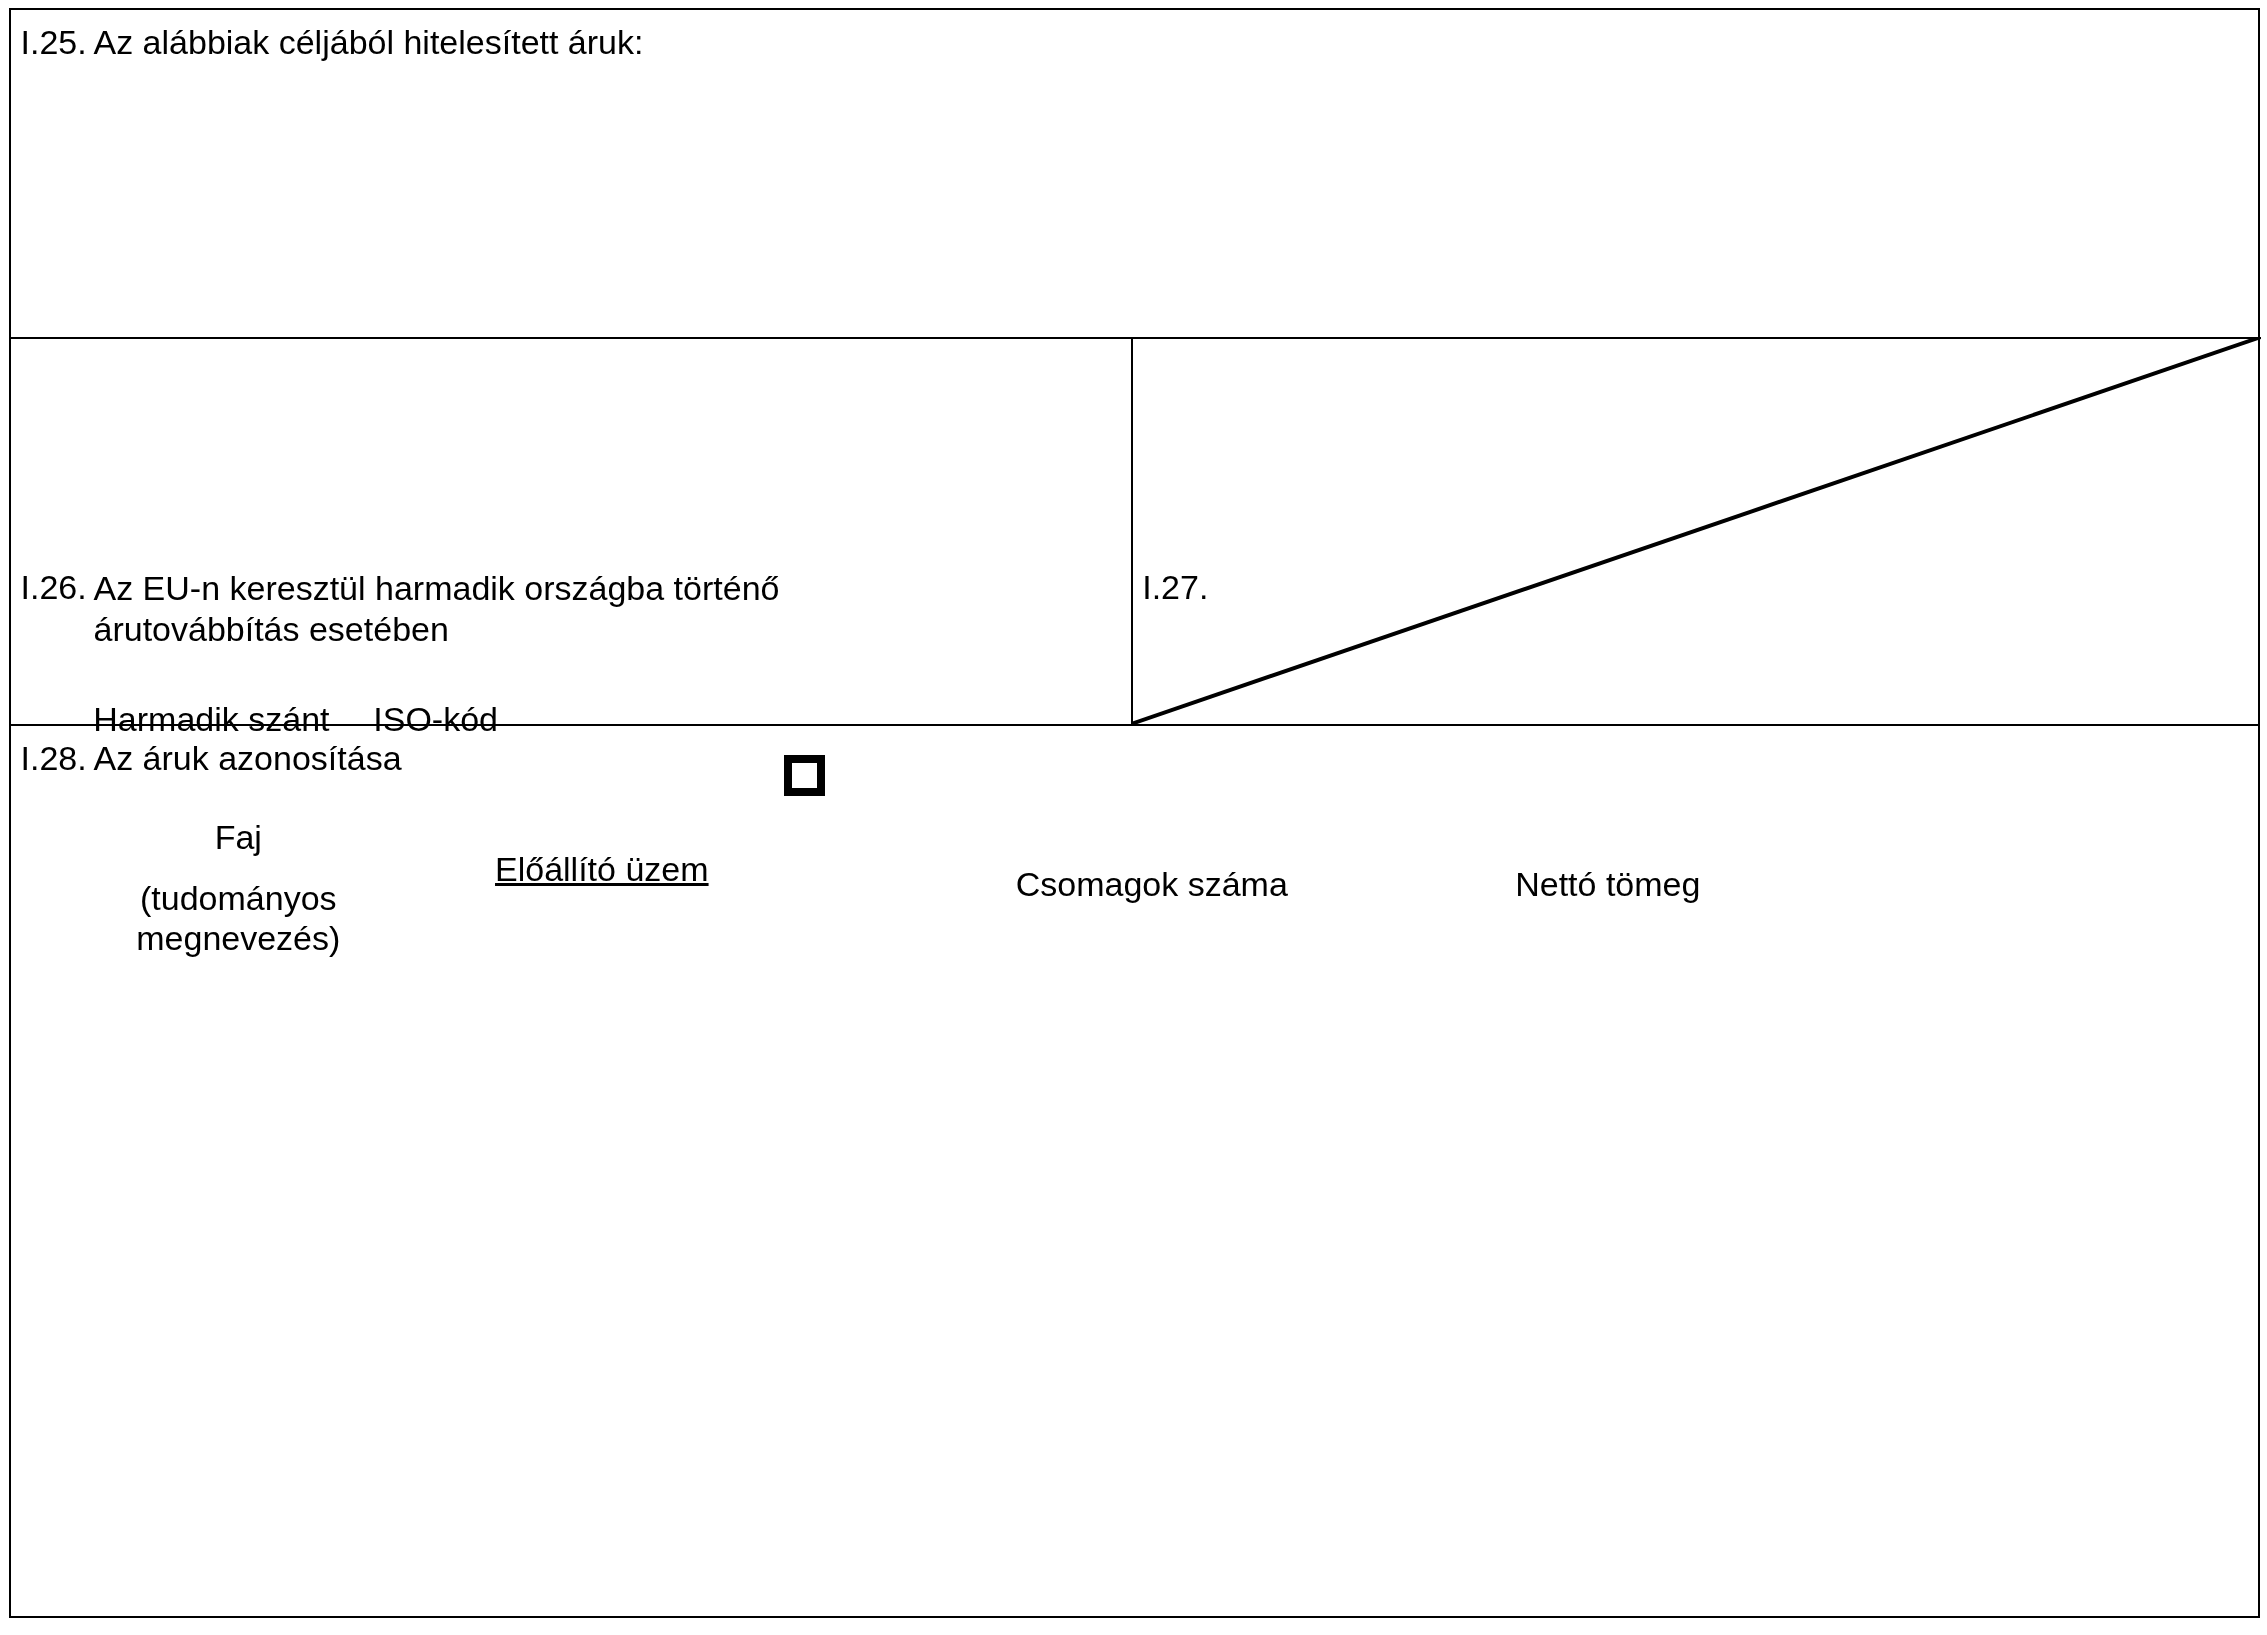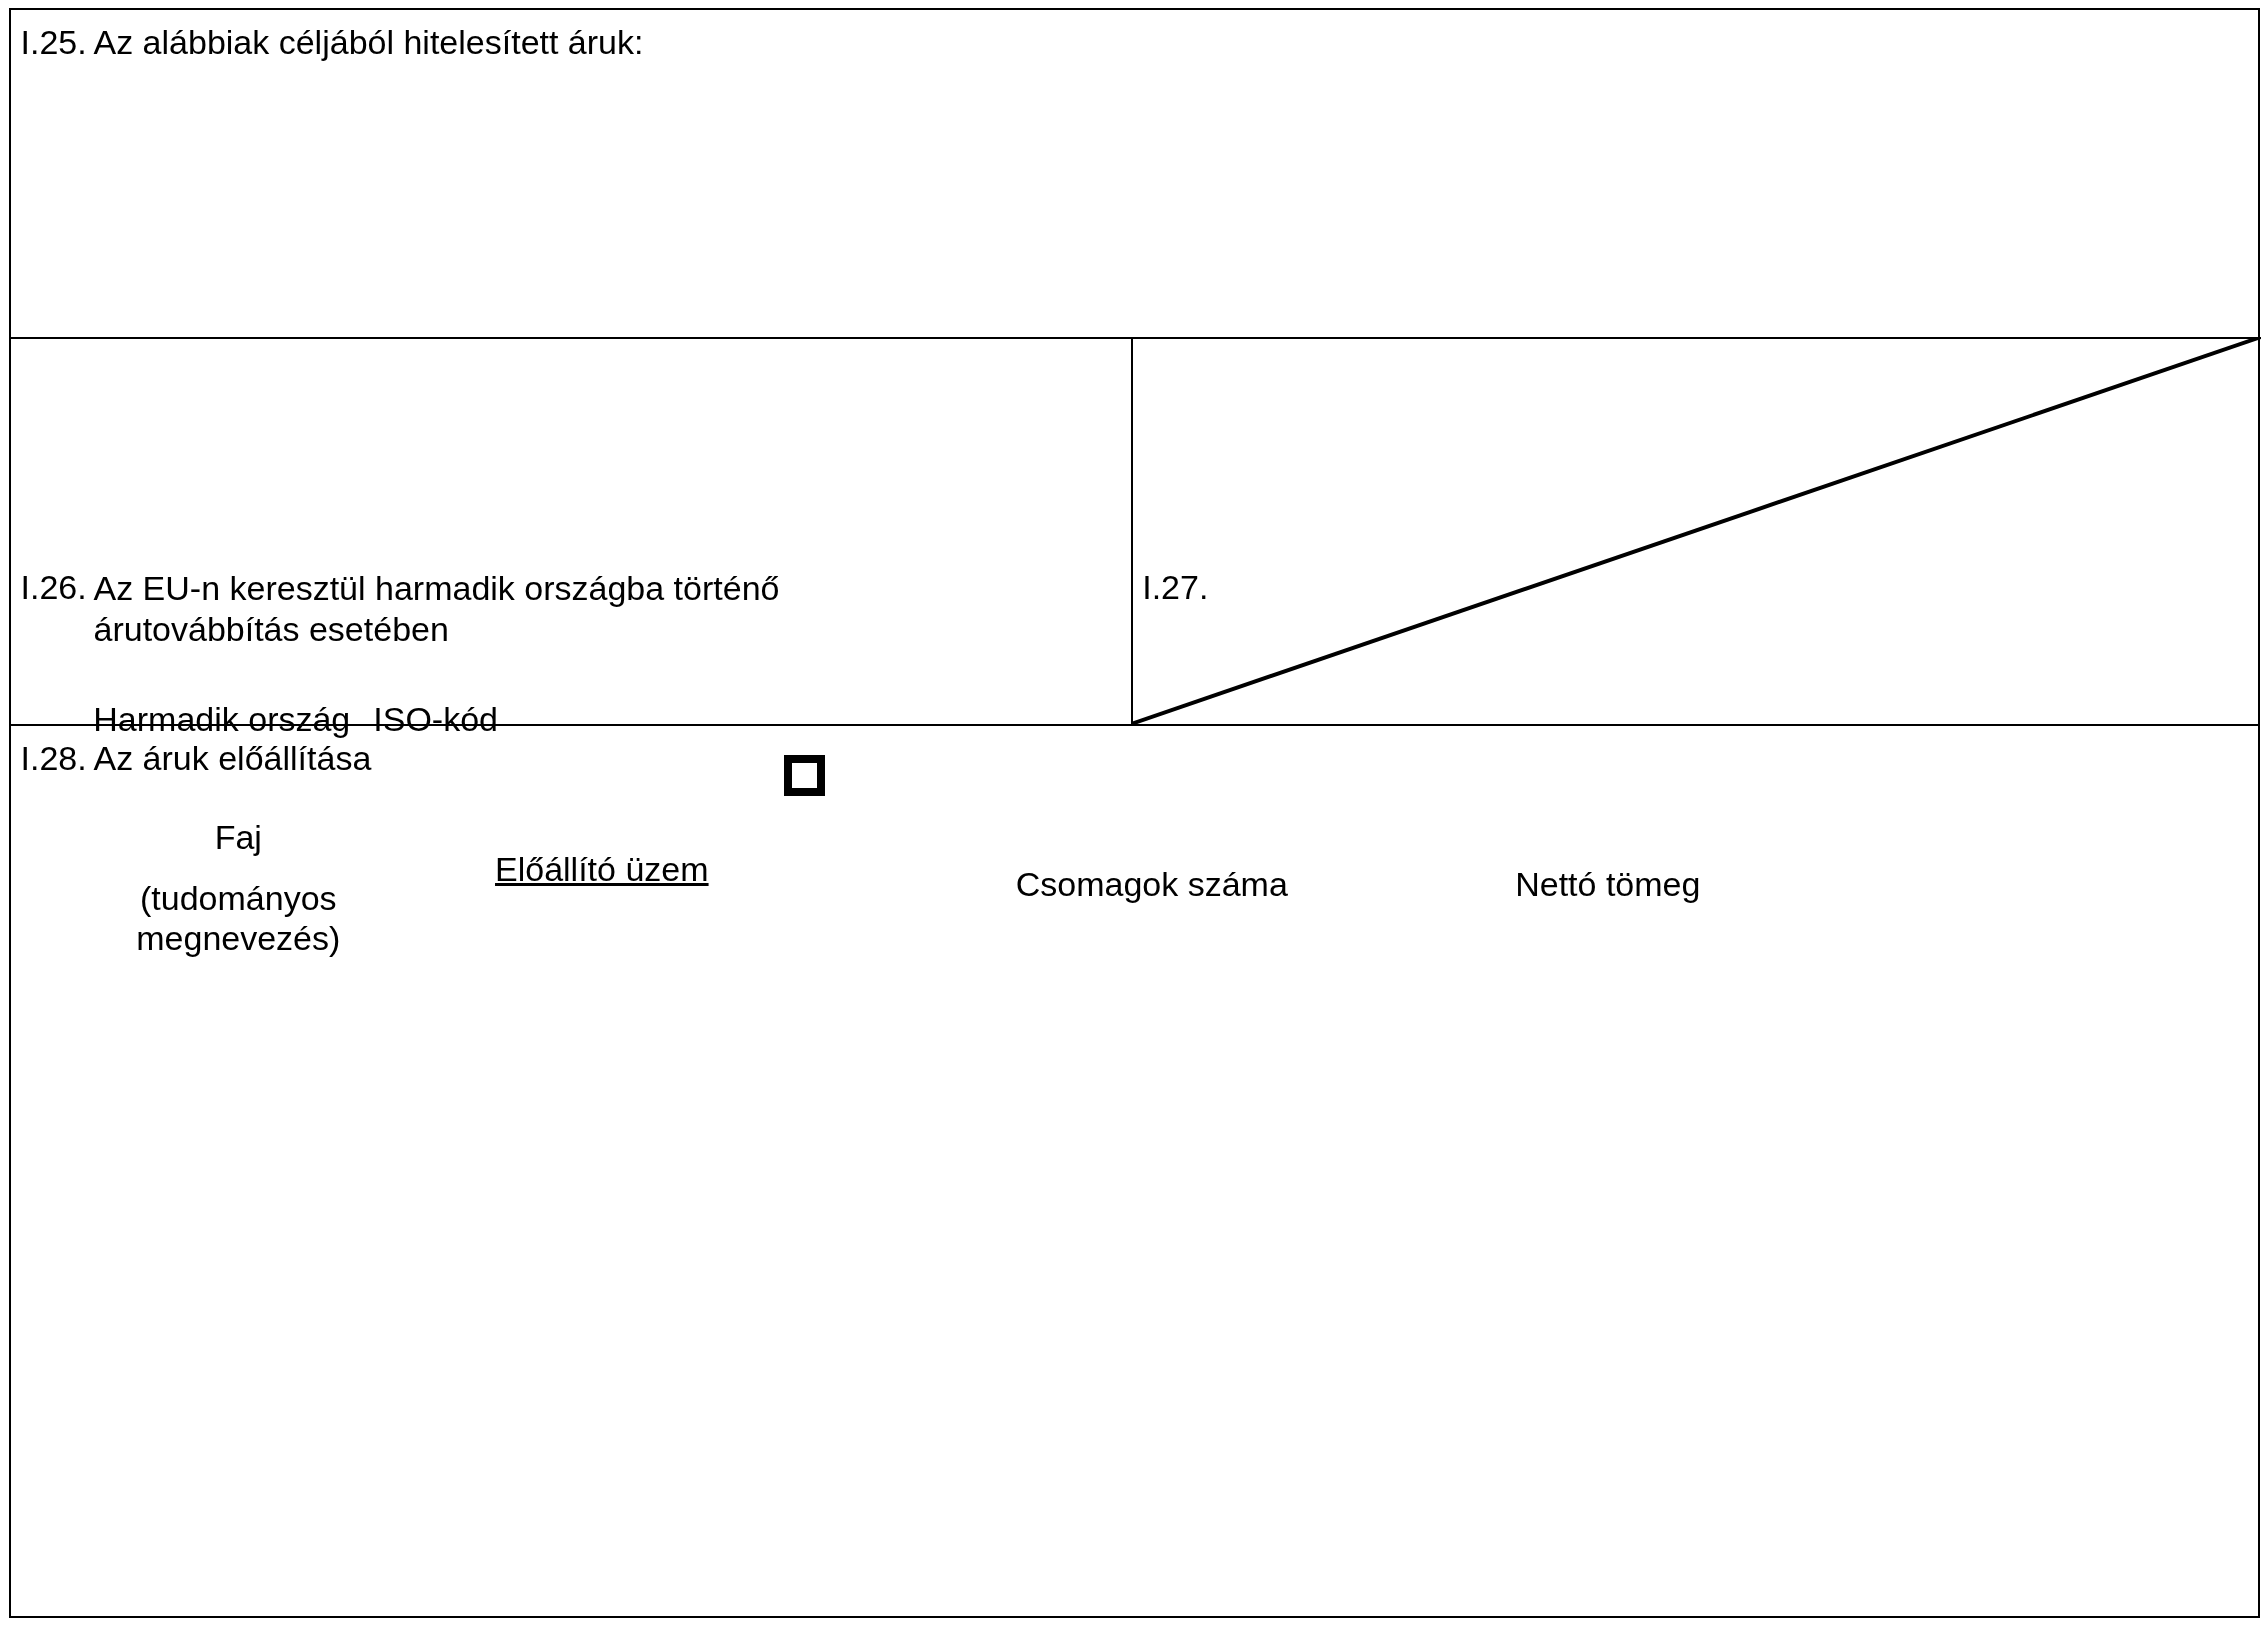--- a/index.html
+++ b/index.html
@@ -179,41 +179,41 @@
         <span>Az EU-n keresztül harmadik országba történő</span><br>
         <span>árutovábbítás esetében</span>
       </span>
     </div>
 
     <div class="i26-check-wrap">
       <span class="checkbox"></span>
     </div>
 
     <div class="row i26-country">
-      <span class="txt lbl-country">Harmadik ország</span>
+      <span class="txt lbl-country">Harmadik szánt</span>
       <span class="txt">ISO-kód</span>
     </div>
 
   </div>
 
   <div class="cell cell--i27">
     <div class="row i27-head">
       <span class="num">I.27.</span>
     </div>
   </div>
 
   <svg class="diagonal" viewBox="0 0 1212 415" preserveAspectRatio="none">
     <line x1="0" y1="415" x2="1212" y2="0" stroke="#000000" stroke-width="4" vector-effect="non-scaling-stroke"></line>
   </svg>
 
   <div class="cell cell--i28">
 
     <div class="row i28-head">
       <span class="num">I.28.</span>
-      <span class="txt">Az áruk előállítása</span>
+      <span class="txt">Az áruk azonosítása</span>
     </div>
 
     <div class="i28-cols">
 
       <div class="col col--species">
         <span class="col-main">Faj</span>
         <span class="col-sub">(tudományos megnevezés)</span>
       </div>
 
       <div class="col col--plant">

